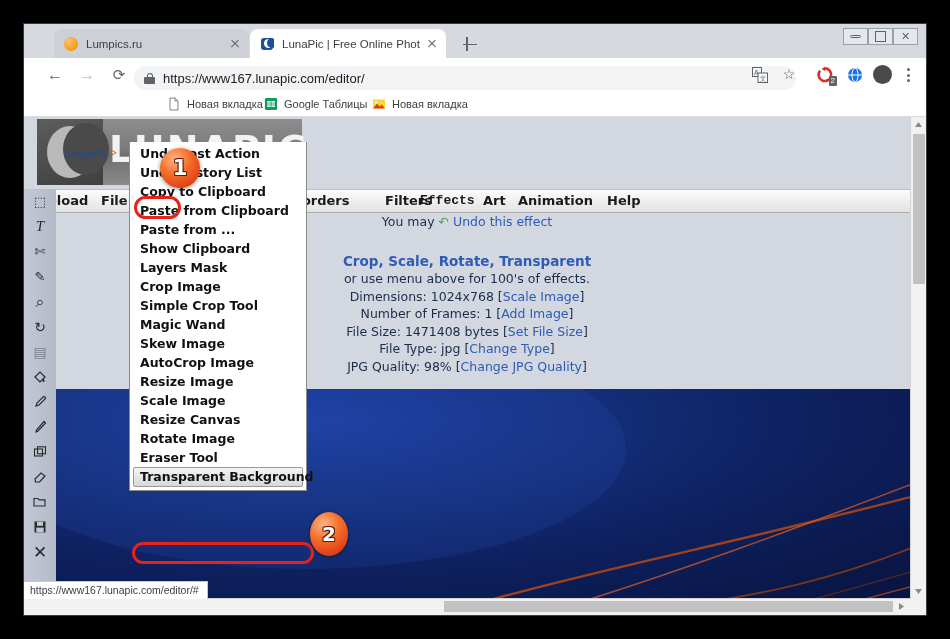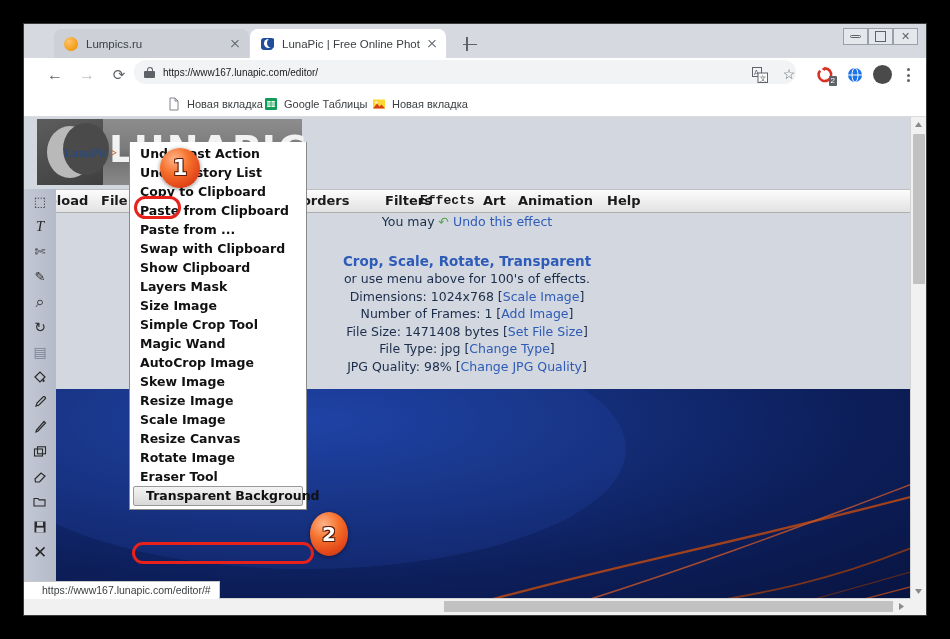--- a/index.html
+++ b/index.html
@@ -29,22 +29,22 @@
 
   
   .wbtn{position:absolute;top:4px;width:25px;height:17px;border:1px solid #9aa0a6;box-sizing:border-box;
         background:#e4e7eb;font-size:9px;color:#3c4043;display:flex;align-items:center;justify-content:center;}
   #wmin{right:58px;} #wmax{right:33px;} #wclose{right:8px;}
 
   
   #toolbar{position:relative;height:33px;background:#fff;}
   .navico{position:absolute;top:7px;width:20px;height:20px;color:#5f6368;font-size:16px;line-height:20px;text-align:center;}
   #back{left:21px;} #fwd{left:53px;} #reload{left:85px;font-size:15px;}
-  #omnibox{position:absolute;left:110px;top:2px;right:130px;height:23px;background:#f1f3f4;border-radius:12px;
-           display:flex;align-items:center;padding:12px 10px;box-sizing:border-box;font-size:10px;color:#202124;}
+  #omnibox{position:absolute;left:110px;top:8px;right:130px;height:23px;background:#f1f3f4;border-radius:12px;
+           display:flex;align-items:center;padding:12px 10px;box-sizing:border-box;font-size:13px;color:#202124;}
   #lockico{width:11px;height:11px;margin-right:8px;position:relative;flex:0 0 11px;}
   #lockico .body{position:absolute;left:0;bottom:0;width:11px;height:7px;background:#5f6368;border-radius:1px;}
   #lockico .shk{position:absolute;left:2.5px;top:0;width:6px;height:6px;border:1.5px solid #5f6368;border-bottom:none;border-radius:3px 3px 0 0;box-sizing:border-box;}
   #transico{position:absolute;right:158px;top:9px;width:16px;height:16px;}
   #starico{position:absolute;right:128px;top:7px;width:18px;height:18px;color:#5f6368;font-size:14px;text-align:center;line-height:18px;}
   #extA{position:absolute;right:92px;top:8px;width:18px;height:18px;}
   #extB{position:absolute;right:62px;top:8px;width:18px;height:18px;}
   #avatar{position:absolute;right:34px;top:7px;width:19px;height:19px;border-radius:50%;background:#4a4a4a;}
   #kebab{position:absolute;right:10px;top:7px;width:16px;height:19px;}
   #kebab i{position:absolute;left:7px;width:3px;height:3px;border-radius:50%;background:#5f6368;display:block;}
@@ -89,21 +89,21 @@
   #crumb{position:absolute;left:40px;top:29px;font-size:12px;font-weight:bold;color:#2b4a7e;
          font-family:Liberation Serif, serif;}
   #crumb .gt{color:#c06020;}
 
   
   #dropdown{position:absolute;left:105px;top:25px;width:178px;background:#fff;border:1px solid #8a8a8a;
             border-top:none;padding:2px 0 3px 0;box-sizing:border-box;z-index:30;}
   .ditem{height:19px;line-height:19px;font-size:12.5px;font-weight:bold;color:#111;padding-left:10px;
          white-space:nowrap;font-family:"DejaVu Sans",sans-serif;}
   .ditem.hl{background:linear-gradient(180deg,#f4f4f4,#d8d8d8);border:1px solid #9a9a9a;margin:0 3px;
-            border-radius:2px;height:18px;line-height:17px;padding-left:12px;}
+            border-radius:2px;height:18px;line-height:17px;padding-left:6px;}
 
   
   #info{position:absolute;left:0;right:0;top:96px;text-align:center;font-size:12.5px;color:#1b2d4a;
         line-height:17.5px;font-family:"DejaVu Sans",sans-serif;}
   #info a,.lk{color:#2e5bb7;}
   #undoline{margin-bottom:22px;}
   #bigline{font-weight:bold;font-size:13.5px;color:#2e5bb7;}
 
   
   #rail{position:absolute;left:0;top:72px;width:32px;bottom:0;
@@ -123,21 +123,21 @@
           text-shadow:-1px -1px 0 #5a1c06,1px -1px 0 #5a1c06,-1px 1px 0 #5a1c06,1px 1px 0 #5a1c06;}
   #m1{left:160px;top:148px;width:40px;height:40px;font-size:21px;}
   #m2{left:310px;top:512px;width:38px;height:44px;font-size:20px;}
 
   .redring{position:absolute;border:3px solid #e8221a;border-radius:14px;z-index:55;box-sizing:border-box;}
   #r1{left:134px;top:196px;width:47px;height:23px;}
   #r2{left:132px;top:542px;width:182px;height:22px;}
 
   
   #statusbubble{position:absolute;left:0;bottom:16px;height:17px;background:#fff;border:1px solid #c8c8c8;
-                border-left:none;border-bottom:none;padding:0 8px 0 18px;font-size:10.5px;color:#3c4043;
+                border-left:none;border-bottom:none;padding:0 8px 0 6px;font-size:10.5px;color:#3c4043;
                 line-height:17px;z-index:40;white-space:nowrap;}
 </style>
 </head>
 <body>
 
 <div id="root">
 
   <div id="win">
 
     <div id="tabstrip">
@@ -401,28 +401,27 @@
           </div>
           <div class="tool" style="font-size:17px;">✕</div>
         </div>
 
         <div id="dropdown">
           <div class="ditem">Undo Last Action</div>
           <div class="ditem">Undo History List</div>
           <div class="ditem">Copy to Clipboard</div>
           <div class="ditem">Paste from Clipboard</div>
           <div class="ditem">Paste from ...</div>
-          <div class="ditem">Swap with Clipboard</div>
           <div class="ditem">Show Clipboard</div>
           <div class="ditem">Layers Mask</div>
-          <div class="ditem">Size Image</div>
+          <div class="ditem">Crop Image</div>
           <div class="ditem">Simple Crop Tool</div>
           <div class="ditem">Magic Wand</div>
+          <div class="ditem">Skew Image</div>
           <div class="ditem">AutoCrop Image</div>
-          <div class="ditem">Skew Image</div>
           <div class="ditem">Resize Image</div>
           <div class="ditem">Scale Image</div>
           <div class="ditem">Resize Canvas</div>
           <div class="ditem">Rotate Image</div>
           <div class="ditem">Eraser Tool</div>
           <div class="ditem hl">Transparent Background</div>
         </div>
 
       </div>
 

